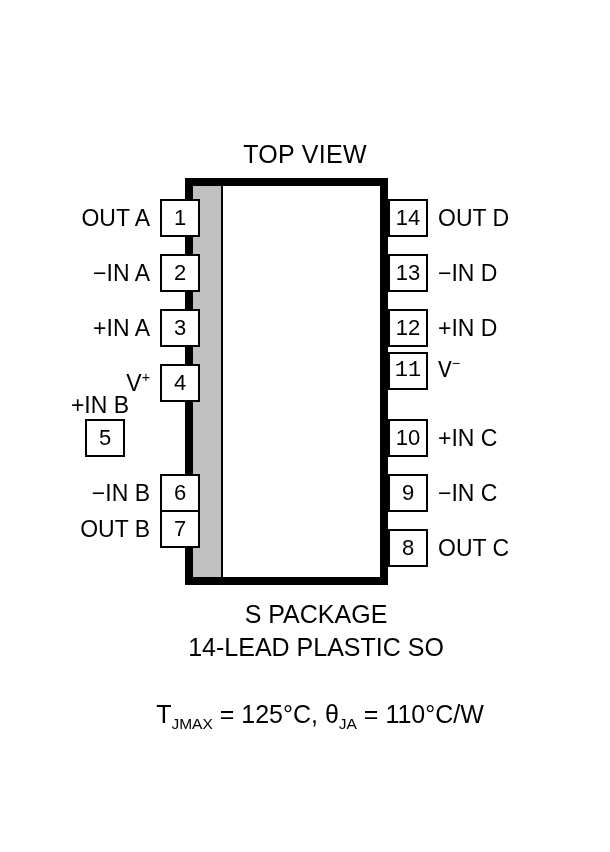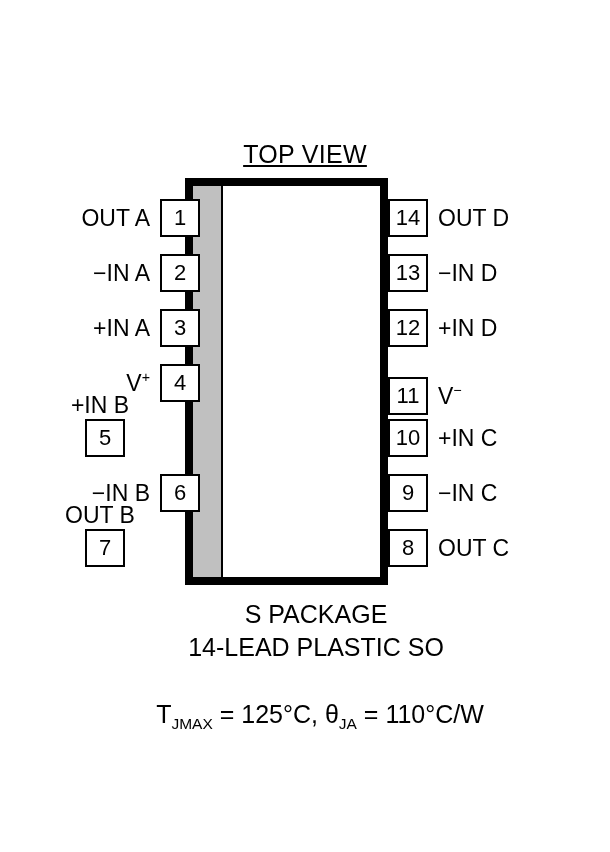--- a/index.html
+++ b/index.html
@@ -27,21 +27,20 @@
   
   .top-view-label {
     position: absolute;
     left: 0;
     top: 140px;
     width: 610px;
     text-align: center;
     font-size: 25px;
     letter-spacing: 0.3px;
     white-space: nowrap;
-    text-decoration: underline;
   }
 
   
   .pkg-body {
     position: absolute;
     left: 185px;
     top: 178px;
     width: 203px;
     height: 407px;
     box-sizing: border-box;
@@ -161,39 +160,39 @@
         <div class="pin-box">4</div>
       </div>
       <div class="pin-row left" style="top: 419px; flex-direction: column;">
         <div class="pin-label"><span>+IN B</span></div>
         <div class="pin-box">5</div>
       </div>
       <div class="pin-row left" style="top: 474px;">
         <div class="pin-label"><span>−IN B</span></div>
         <div class="pin-box">6</div>
       </div>
-      <div class="pin-row left" style="top: 529px; flex-direction: column;">
+      <div class="pin-row left" style="top: 510px;">
         <div class="pin-label"><span>OUT B</span></div>
         <div class="pin-box">7</div>
       </div>
     </div>
   <div id="right-pins">
       <div class="pin-row right" style="top: 199px;">
         <div class="pin-box">14</div>
         <div class="pin-label"><span>OUT D</span></div>
       </div>
       <div class="pin-row right" style="top: 254px;">
         <div class="pin-box">13</div>
         <div class="pin-label"><span>−IN D</span></div>
       </div>
       <div class="pin-row right" style="top: 309px;">
         <div class="pin-box">12</div>
         <div class="pin-label"><span>+IN D</span></div>
       </div>
-      <div class="pin-row right" style="top: 377px;">
+      <div class="pin-row right" style="top: 352px; font-family: Liberation Mono, monospace;">
         <div class="pin-box">11</div>
         <div class="pin-label"><span>V</span><sup>−</sup></div>
       </div>
       <div class="pin-row right" style="top: 419px;">
         <div class="pin-box">10</div>
         <div class="pin-label"><span>+IN C</span></div>
       </div>
       <div class="pin-row right" style="top: 474px;">
         <div class="pin-box">9</div>
         <div class="pin-label"><span>−IN C</span></div>

